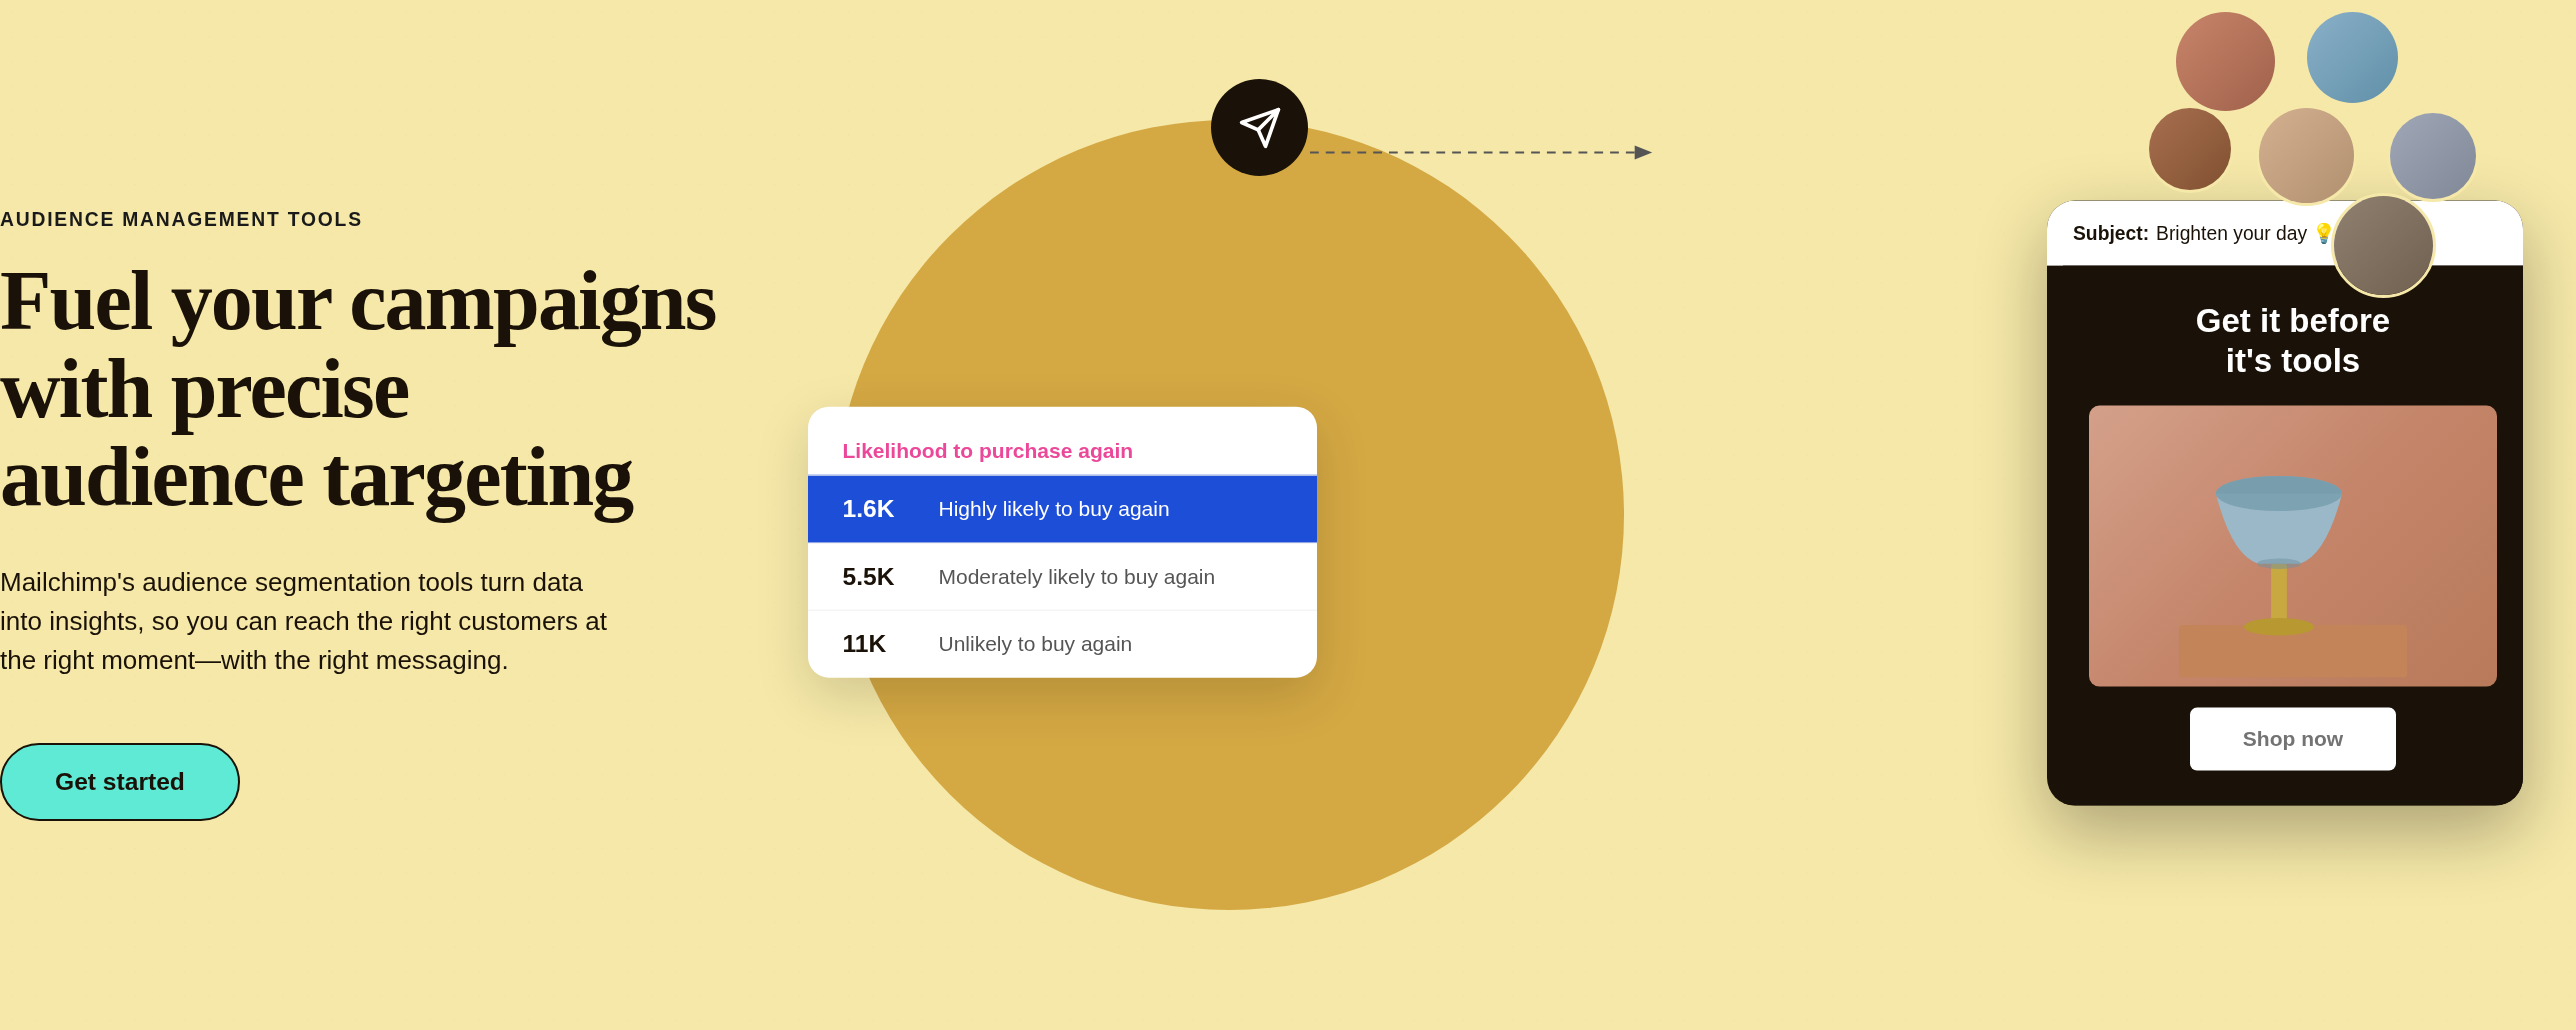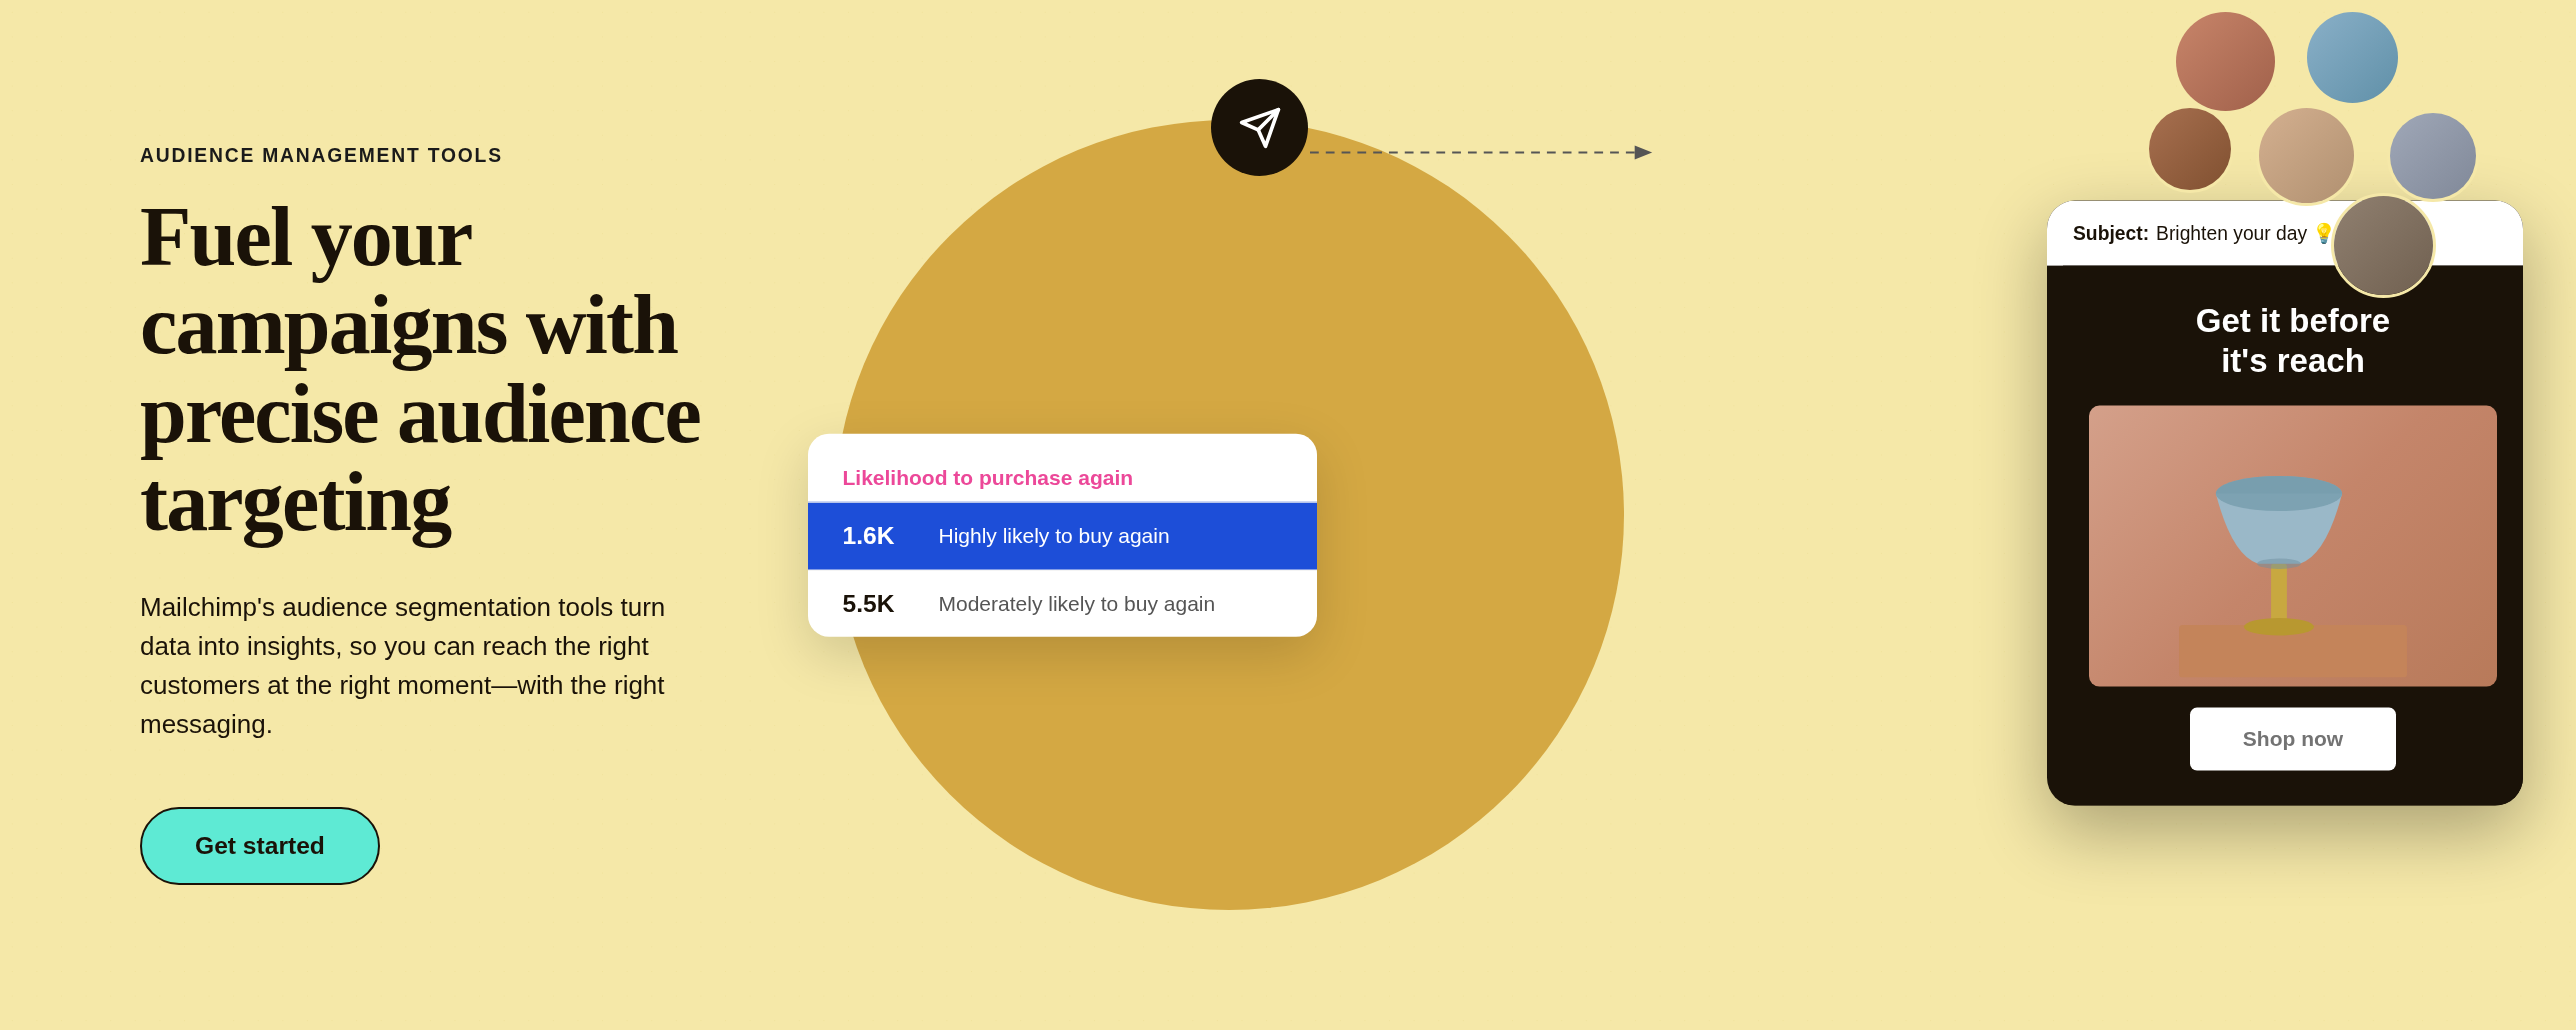--- a/index.html
+++ b/index.html
@@ -29,21 +29,20 @@
       position: absolute;
       top: 0; left: 0; right: 0; bottom: 0;
       background-image: radial-gradient(circle, #e8d888 0.9px, transparent 0.9px);
       background-size: 24.6px 24.6px;
       opacity: 0.4;
     }
 
     
     .left-section {
       width: 790px;
-      padding-left: 140px;
       padding-right: 70px;
       position: relative;
       z-index: 10;
       flex-shrink: 0;
     }
 
     .eyebrow {
       font-family: Arial, Helvetica, sans-serif;
       font-size: 19.3px;
       font-weight: 700;
@@ -357,31 +356,35 @@
     <div class="segment-card">
       <div class="segment-card-header">Likelihood to purchase again</div>
       <div class="segment-row active">
         <span class="segment-count">1.6K</span>
         <span class="segment-label">Highly likely to buy again</span>
       </div>
       <div class="segment-row">
         <span class="segment-count">5.5K</span>
         <span class="segment-label">Moderately likely to buy again</span>
       </div>
+      <div class="segment-row">
+        <span class="segment-count">11K</span>
+        <span class="segment-label">Unlikely to buy again</span>
+      </div>
     </div>
 
     <div class="email-card">
       <div class="email-subject-bar">
         <strong>Subject:</strong>
         <span>Brighten your day 💡</span>
       </div>
       <div class="email-body">
         <div class="email-headline">
           <span>Get it before</span><br>
-          <span>it's reach</span>
+          <span>it's tools</span>
         </div>
 
         <div class="lamp-image">
           <svg width="228" height="263" viewBox="0 0 260 300">
 
             <rect x="0" y="240" width="260" height="60" fill="#c4845a" rx="4"></rect>
 
             <rect x="105" y="170" width="18" height="75" fill="#c8a840" rx="3"></rect>
 
             <ellipse cx="114" cy="242" rx="40" ry="10" fill="#b89830"></ellipse>

